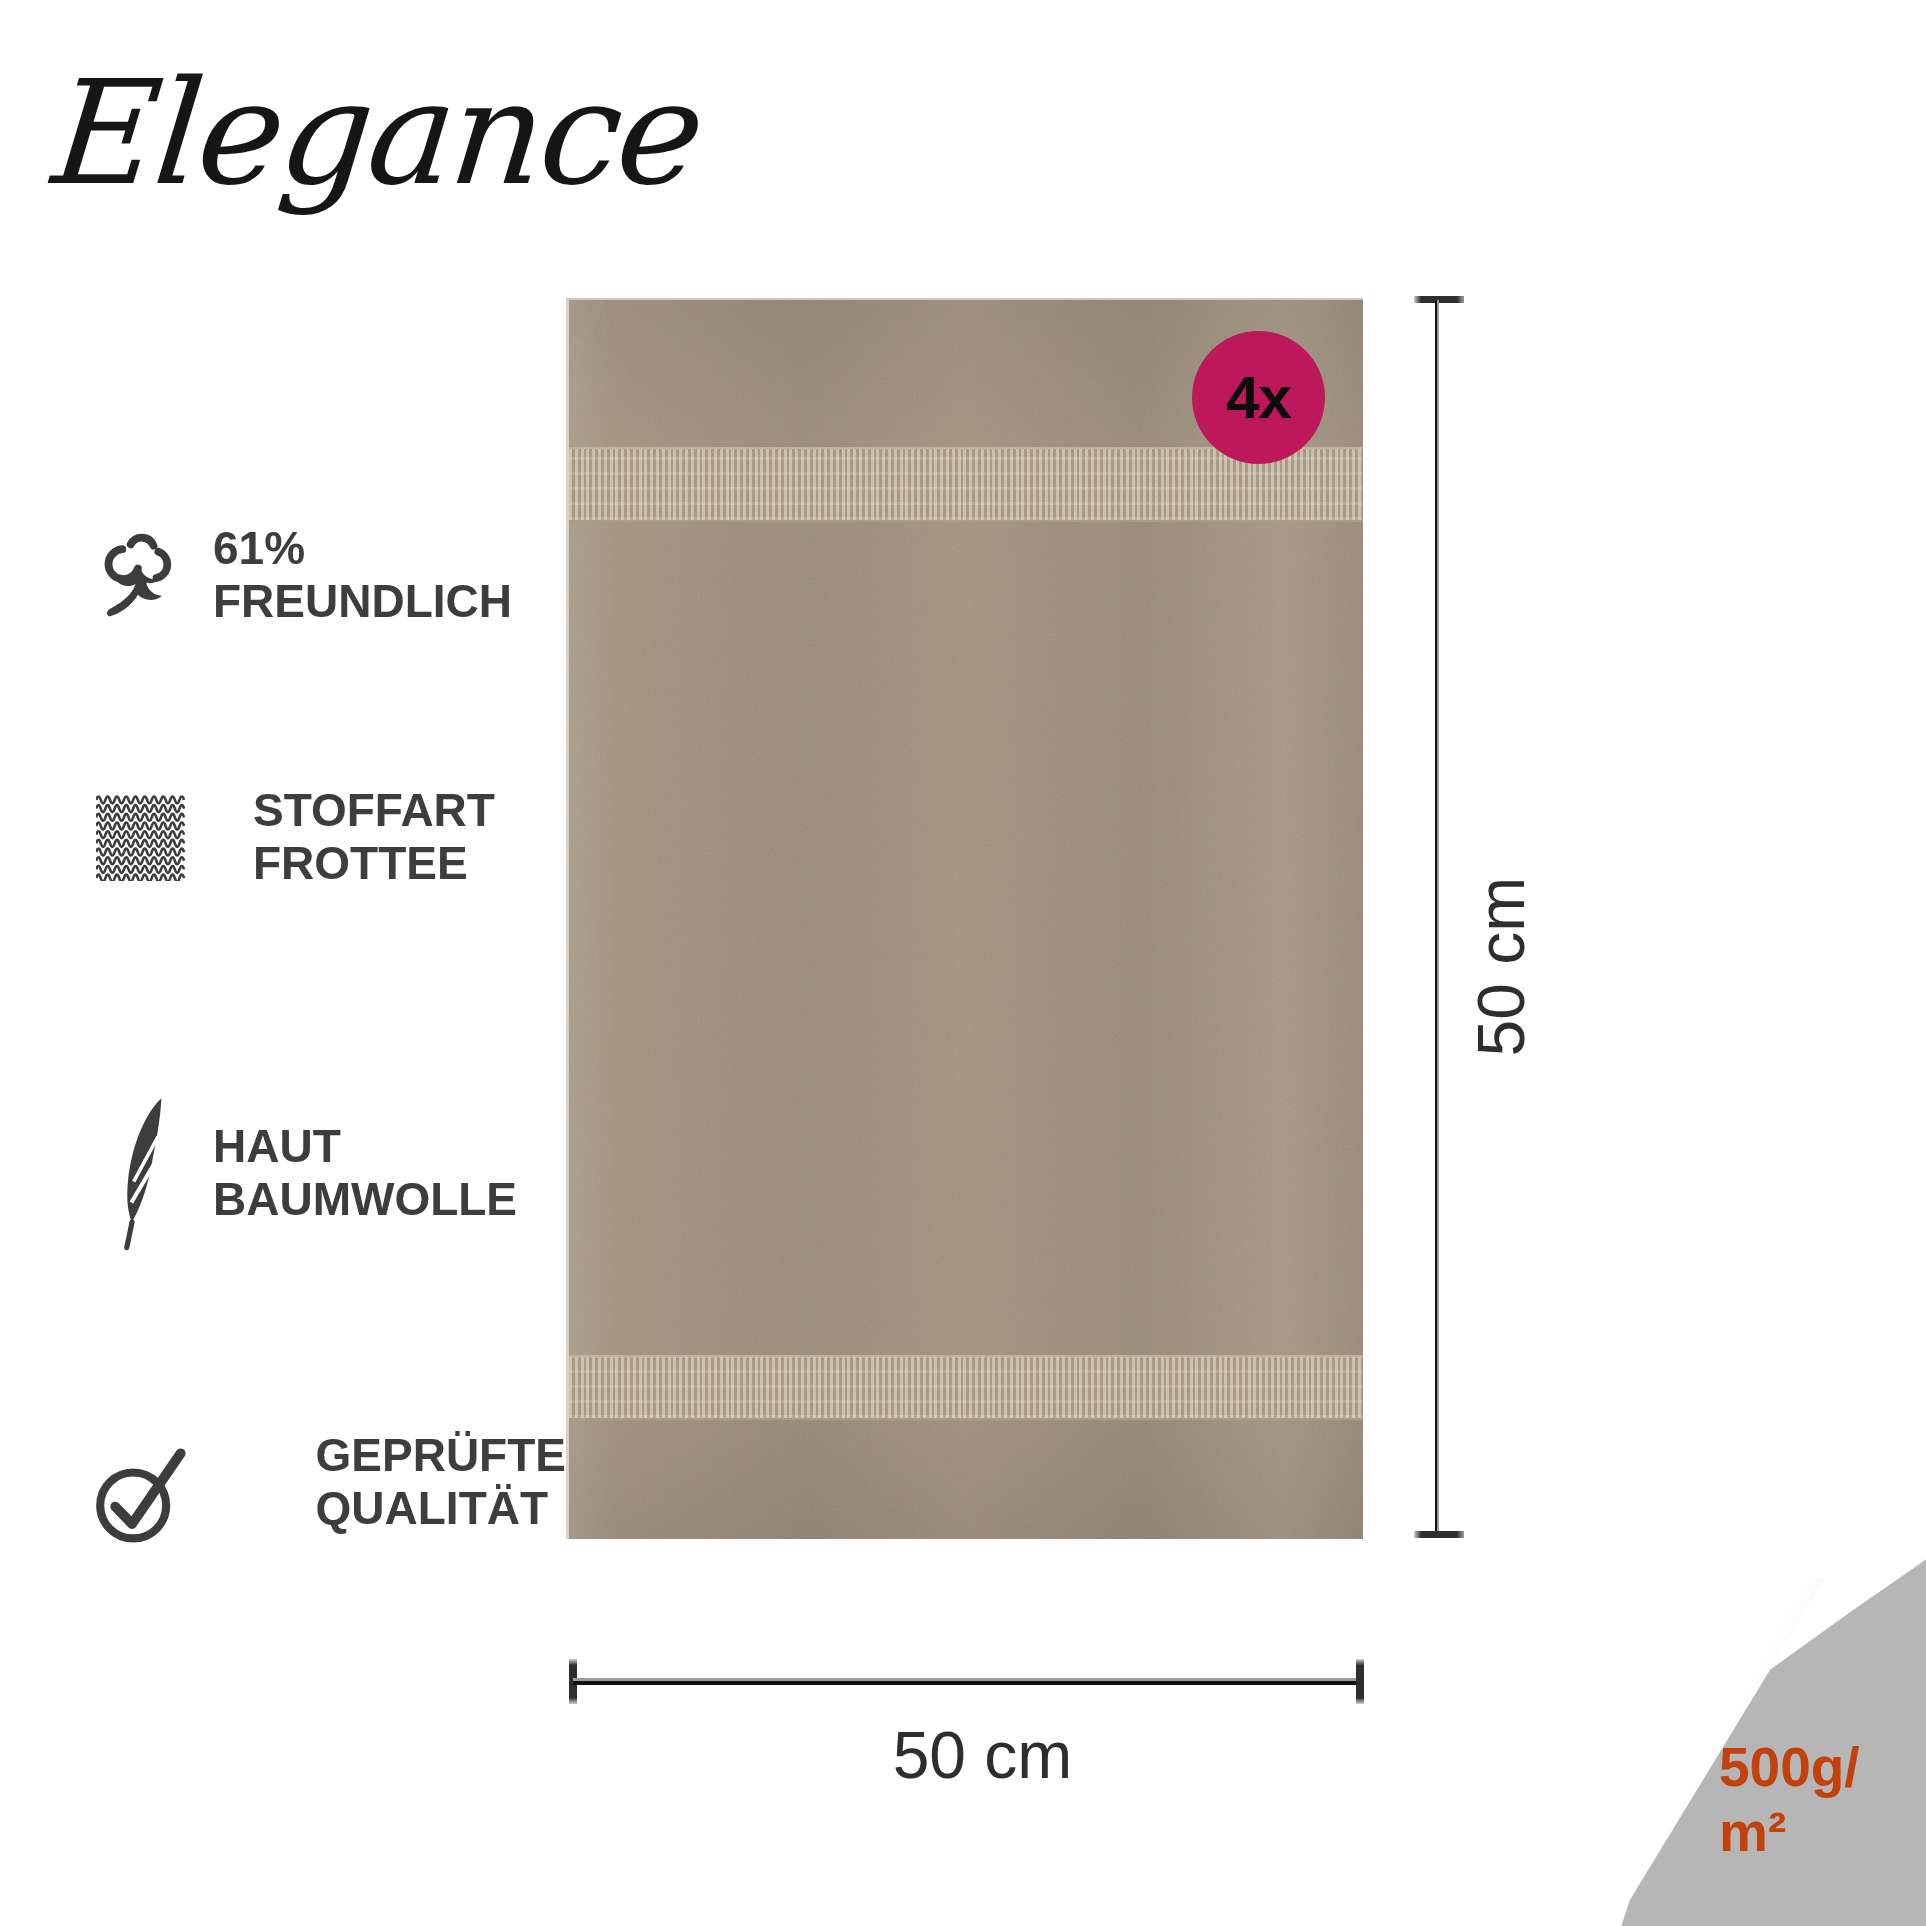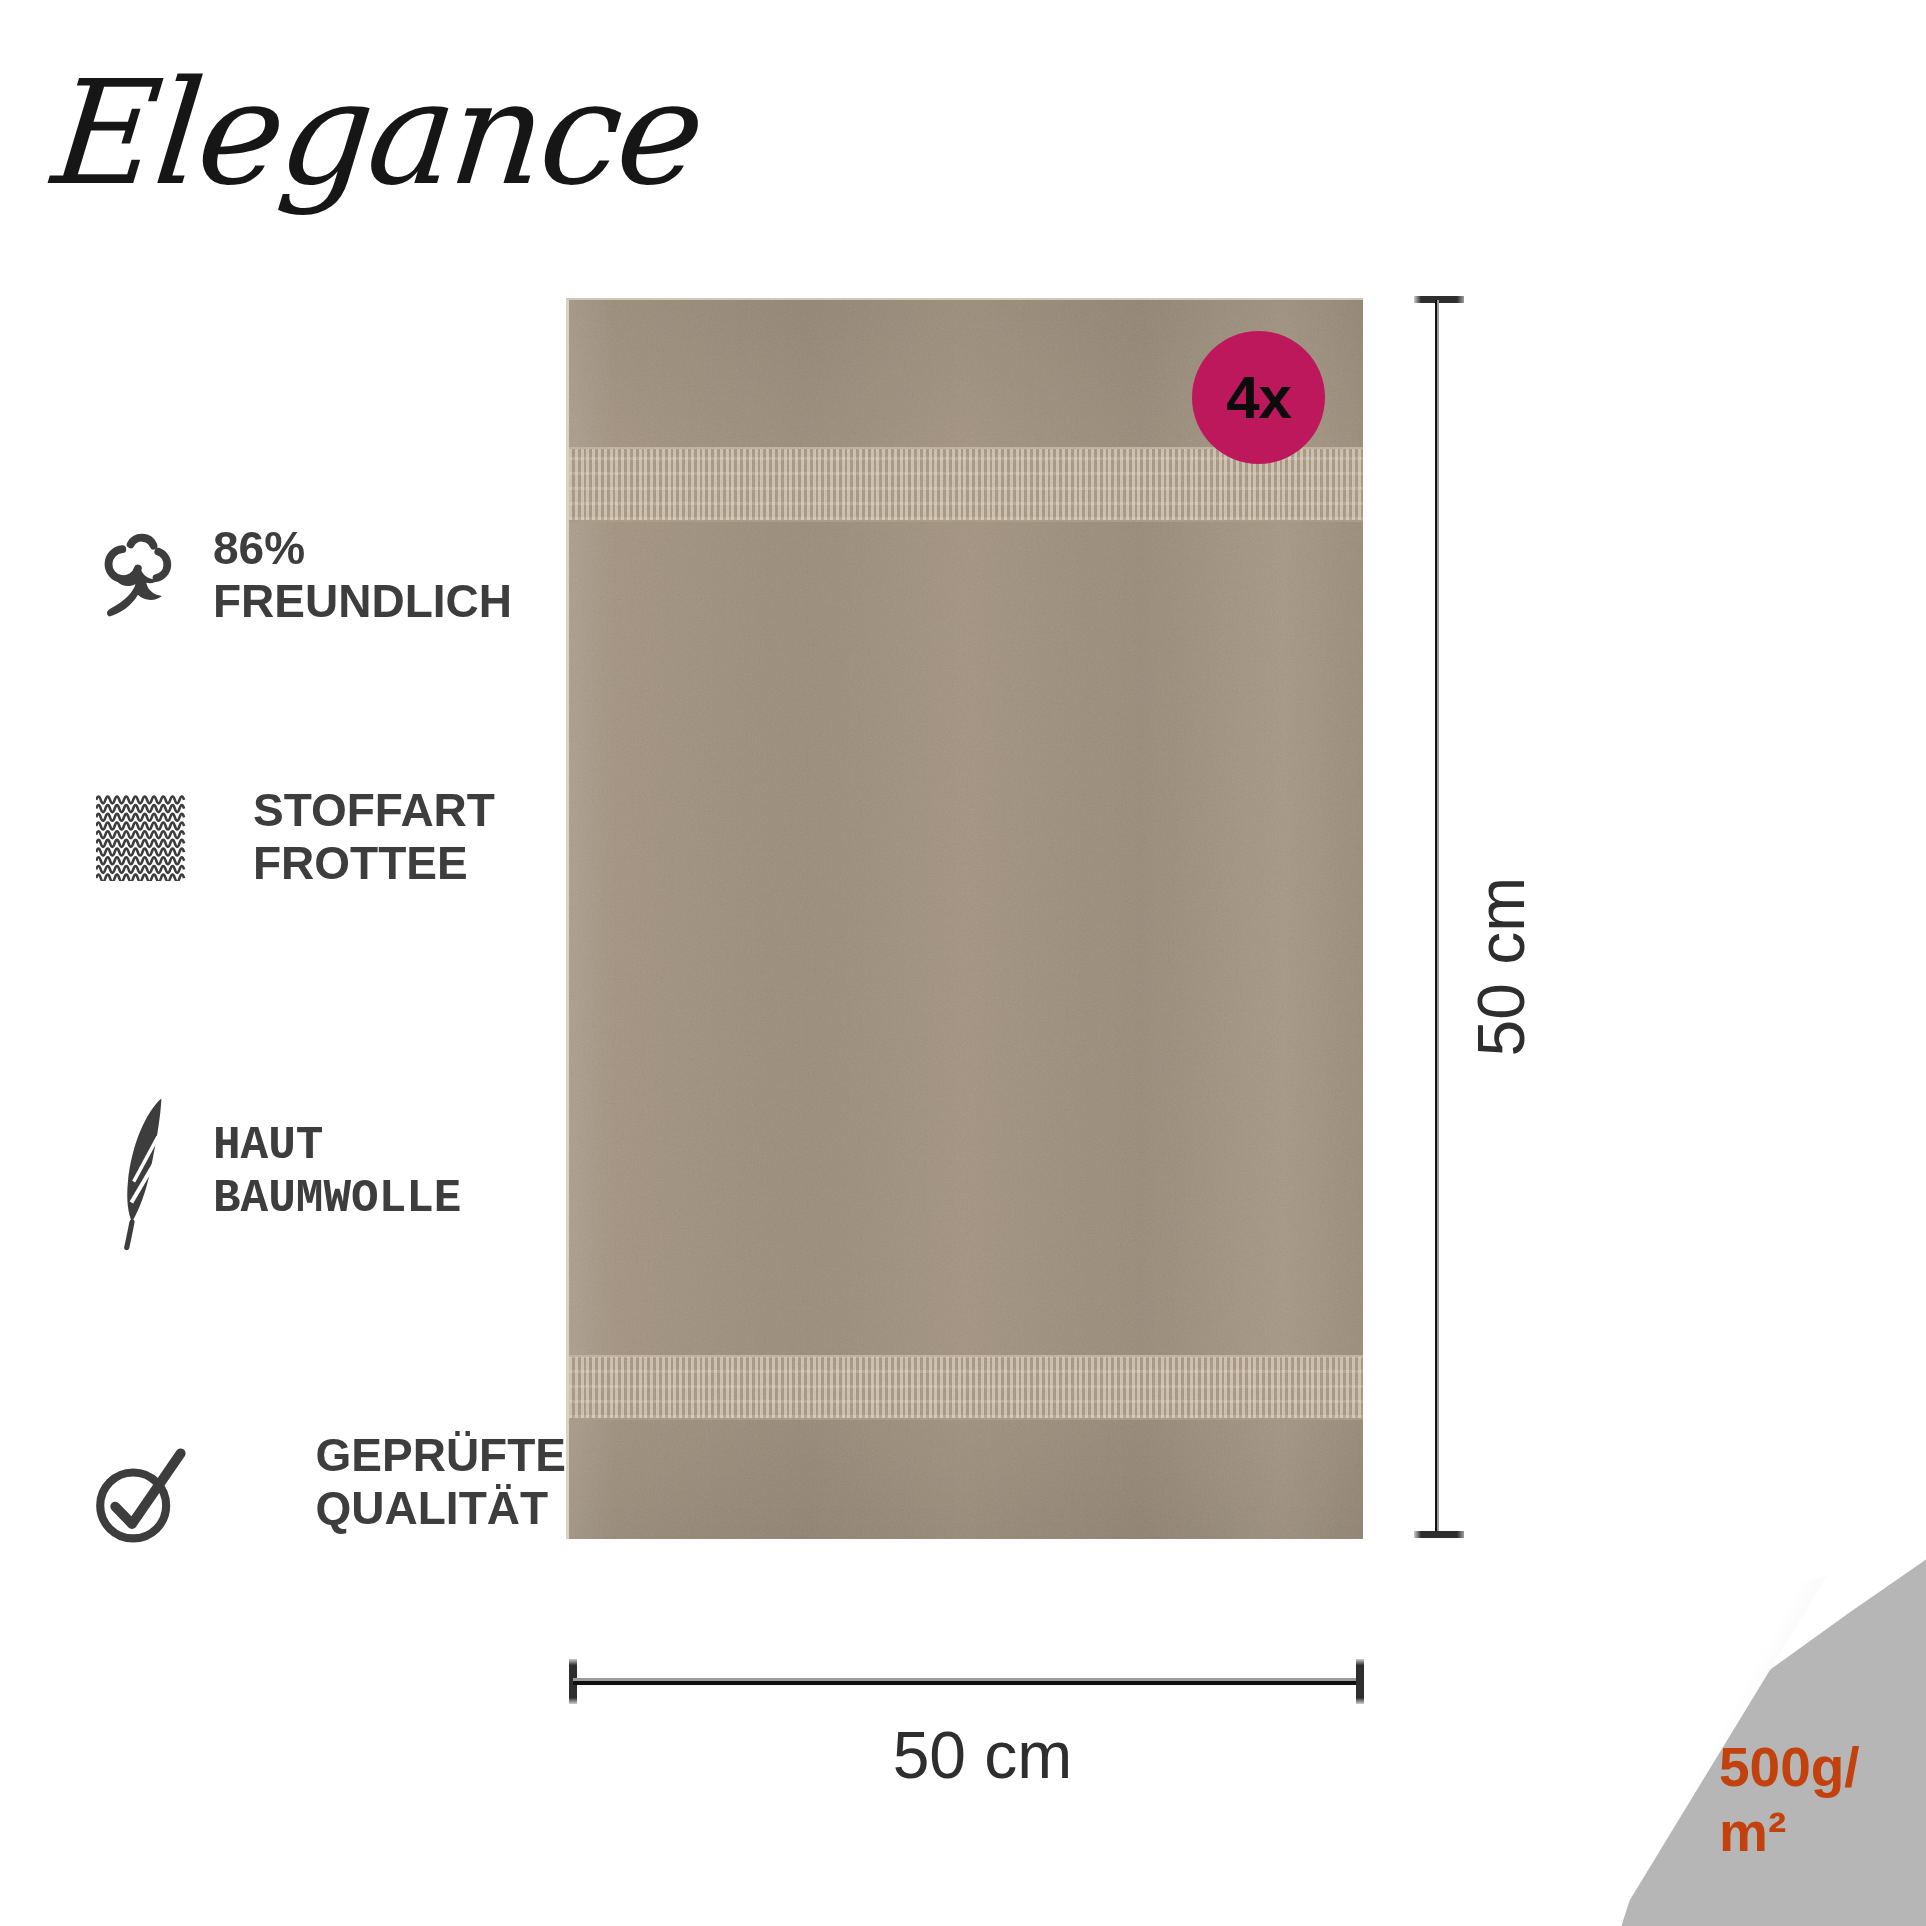--- a/index.html
+++ b/index.html
@@ -19,21 +19,21 @@
     color:#161616;letter-spacing:-3.5px;
     transform:skewX(-6deg);
   }
   
   .feature{
     position:absolute;left:69px;width:497px;
     display:flex;align-items:center;
   }
   .f1{top:514px;height:121px;}
   .f2{top:776px;height:121px;gap:40px;}
-  .f3{top:1086px;height:173px;font-family:Liberation Mono, monospace;}
+  .f3{top:1086px;height:173px;}
   .f4{top:1401px;height:162px;justify-content:space-between;}
   .feature .icon-col{
     width:144px;min-width:144px;display:flex;
     align-items:center;justify-content:center;
   }
   .feature .txt{
     margin-left:0px;
     font-weight:bold;font-size:46px;line-height:53px;
     color:#3d3d3d;letter-spacing:0px;white-space:nowrap;
   }
@@ -129,21 +129,21 @@
       <svg class="ic" width="87" height="90" viewBox="0 0 140 150" aria-hidden="true">
         <g fill="none" stroke="#3d3d3d" stroke-width="13" stroke-linecap="round">
           <path d="M38 32 A25 25 0 1 0 64 64"></path>
           <path d="M52 24 A21 21 0 0 1 90 26"></path>
           <path d="M98 36 A23 23 0 0 1 95 80"></path>
         </g>
         <path fill="#3d3d3d" d="M64 64 C60 78 44 86 28 84 C36 94 50 96 60 90 C56 104 42 118 20 130 C12 134 10 140 16 144 C34 140 54 126 64 108 C74 118 92 120 104 110 C90 108 80 100 78 88 C86 90 94 88 98 82 C86 84 74 78 70 68 Z"></path>
       </svg>
     </span>
     <div class="txt">
-      <div>86%</div>
+      <div>61%</div>
       <div>FREUNDLICH</div>
     </div>
   </div>
 
   <div class="feature f2">
     <span class="icon-col">
       <svg class="ic" width="90" height="88" viewBox="0 0 155 152" aria-hidden="true">
         <defs>
           <path id="wv" d="M0 12 Q4 0 8 12 T16 12 T24 12 T32 12 T40 12 T48 12 T56 12 T64 12 T72 12 T80 12 T88 12 T96 12 T104 12 T112 12 T120 12 T128 12 T136 12 T144 12 T152 12" fill="none" stroke="#3d3d3d" stroke-width="4.5"></path>
         </defs>

